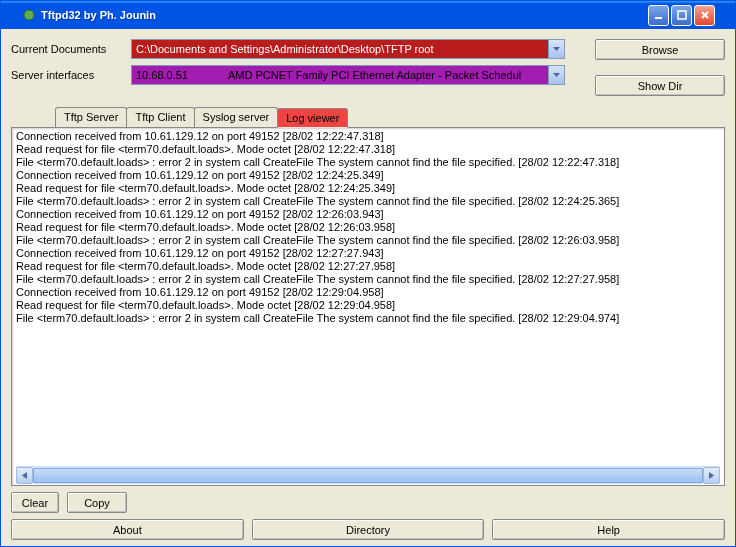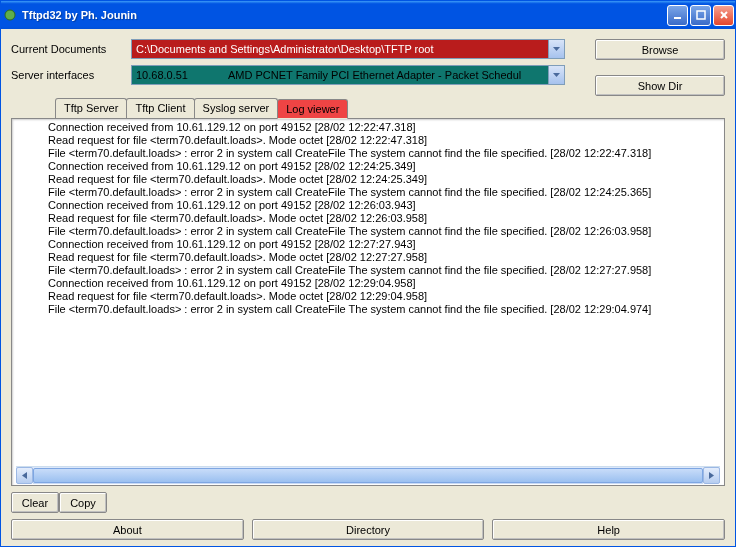--- a/index.html
+++ b/index.html
@@ -1,60 +1,60 @@
 <!DOCTYPE html>
 <html><head>
 <meta charset="utf-8">
 <style>
   * { box-sizing: border-box; font-family: Tahoma, sans-serif; font-size: 11px; }
   body { margin: 0; background: #ece9d8; }
   .window { width: 736px; height: 547px; background: #ece9d8; border: 1px solid #0054e3; display: flex; flex-direction: column; }
   .titlebar {
     height: 28px;
     background: linear-gradient(to bottom, #3c9af8 0%, #0054e3 10%, #0054e3 90%, #0050d8 100%);
-    display: flex; align-items: center; padding: 0 1px;
+    display: flex; align-items: center; padding: 0 20px;
     color: white; font-weight: bold; font-size: 13px;
   }
   .titlebar-icon { width: 16px; height: 16px; margin-right: 4px; display: inline-flex; align-items: center; justify-content: center; }
   .titlebar-text { flex: 1; text-shadow: 1px 1px 1px rgba(0,0,0,0.3); }
   .titlebar-buttons { display: flex; gap: 2px; }
   .tb-btn { width: 21px; height: 21px; border: 1px solid #fff; border-radius: 3px; display: flex; align-items: center; justify-content: center; color: white; font-weight: bold; cursor: pointer; }
   .tb-min, .tb-max { background: linear-gradient(to bottom, #7ba6e8, #3a6bc8); }
   .tb-close { background: linear-gradient(to bottom, #f5a191, #e4462d); }
   .tb-btn svg { display: block; }
   .client { flex: 1; padding: 10px 10px 6px 10px; display: flex; flex-direction: column; background: #ece9d8; }
   .row { display: flex; align-items: center; margin-bottom: 6px; }
   .row label { width: 120px; }
-  .combo { display: flex; flex: 1; max-width: 500px; height: 20px; border: 1px solid #7f9db9; background: #0f766e; align-items: center; }
+  .combo { display: flex; flex: 1; max-width: 500px; height: 20px; border: 1px solid #7f9db9; background: #a21caf; align-items: center; }
   .combo.sel { background: #b91c1c; color: white; }
   .combo-text { flex: 1; padding: 0 4px; white-space: nowrap; overflow: hidden; }
   .combo-inner { display: flex; flex: 1; padding: 0 4px; white-space: nowrap; overflow: hidden; gap: 40px; }
   .combo-btn { width: 16px; height: 18px; background: linear-gradient(to bottom,#d8e4f8,#a6c2ee); border-left: 1px solid #7f9db9; display: flex; align-items: center; justify-content: center; }
   .right-btns { margin-left: auto; width: 130px; display:flex; flex-direction:column; gap:15px; }
   .btn {
     height: 21px; border: 1px solid #888; background: #ece9d8;
     display: flex; align-items: center; justify-content: center;
     padding: 0 8px; cursor: pointer; border-radius: 2px;
     box-shadow: inset 1px 1px 0 #fff, inset -1px -1px 0 #c0c0c0;
   }
   .top-grid { display: grid; grid-template-columns: 1fr 140px; column-gap: 20px; }
-  .tabs { display: flex; margin-top: 2px; padding-left: 44px; }
+  .tabs { display: flex; margin-top: 11px; padding-left: 44px; }
   .tab { padding: 3px 8px; border: 1px solid #888; border-bottom: none; background: #ece9d8; margin-right: -1px; cursor: pointer; border-radius: 3px 3px 0 0; }
   .tab.active { background: #ef4444; position: relative; top: 1px; z-index: 2; border-bottom: 1px solid #ece9d8; }
   .log-area {
     flex: 1; background: white; border: 1px solid #888; box-shadow: inset 1px 1px 2px rgba(0,0,0,0.2);
     overflow: hidden; padding: 2px 4px; line-height: 13px; white-space: nowrap;
     display: flex; flex-direction: column;
   }
-  .log-lines { flex: 1; overflow: hidden; margin-left: 32px; }
+  .log-lines { flex: 1; overflow: hidden; }
   .hscroll { height: 17px; background: #d8e4f8; border-top: 1px solid #cde; display: flex; align-items: center; }
   .hs-arrow { width: 17px; height: 17px; background: linear-gradient(to bottom,#e4edfc,#b6cdf0); border: 1px solid #9cb8e4; display:flex; align-items:center; justify-content:center; border-radius:2px; }
   .hs-track { flex: 1; height: 17px; background: linear-gradient(to bottom,#dde8fa,#c8daf5); position: relative; }
   .hs-thumb { position:absolute; left:0; right:0; top:1px; bottom:1px; background: linear-gradient(to bottom,#c8dcf9,#9bc0f0); border:1px solid #7ea6e2; border-radius:2px; }
-  .below-log { display: flex; gap: 0; margin-top: 6px; }
+  .below-log { display: flex; gap: 8px; margin-top: 6px; }
   .bottom-bar { display: flex; gap: 8px; margin-top: 6px; }
   .bottom-bar .btn { flex: 1; }
 </style>
 </head>
 <body>
 
 <div class="window">
   <div class="titlebar">
     <span class="titlebar-icon">
       <svg width="14" height="14" viewBox="0 0 14 14">
@@ -155,21 +155,21 @@
         <div class="hs-arrow">
           <svg width="5" height="7">
               <polygon points="0,0 0,7 5,3.5" fill="#4a6a9c"></polygon>
             </svg>
         </div>
       </div>
     </div>
 
     <div class="below-log">
       <div class="btn" style="width:48px">Clear</div>
-      <div class="btn" style="width:48px">Copy</div>
+      <div class="btn" style="width:60px">Copy</div>
     </div>
 
     <div class="bottom-bar">
       <div class="btn">About</div>
       <div class="btn">Directory</div>
       <div class="btn">Help</div>
     </div>
 
   </div>
 </div>

